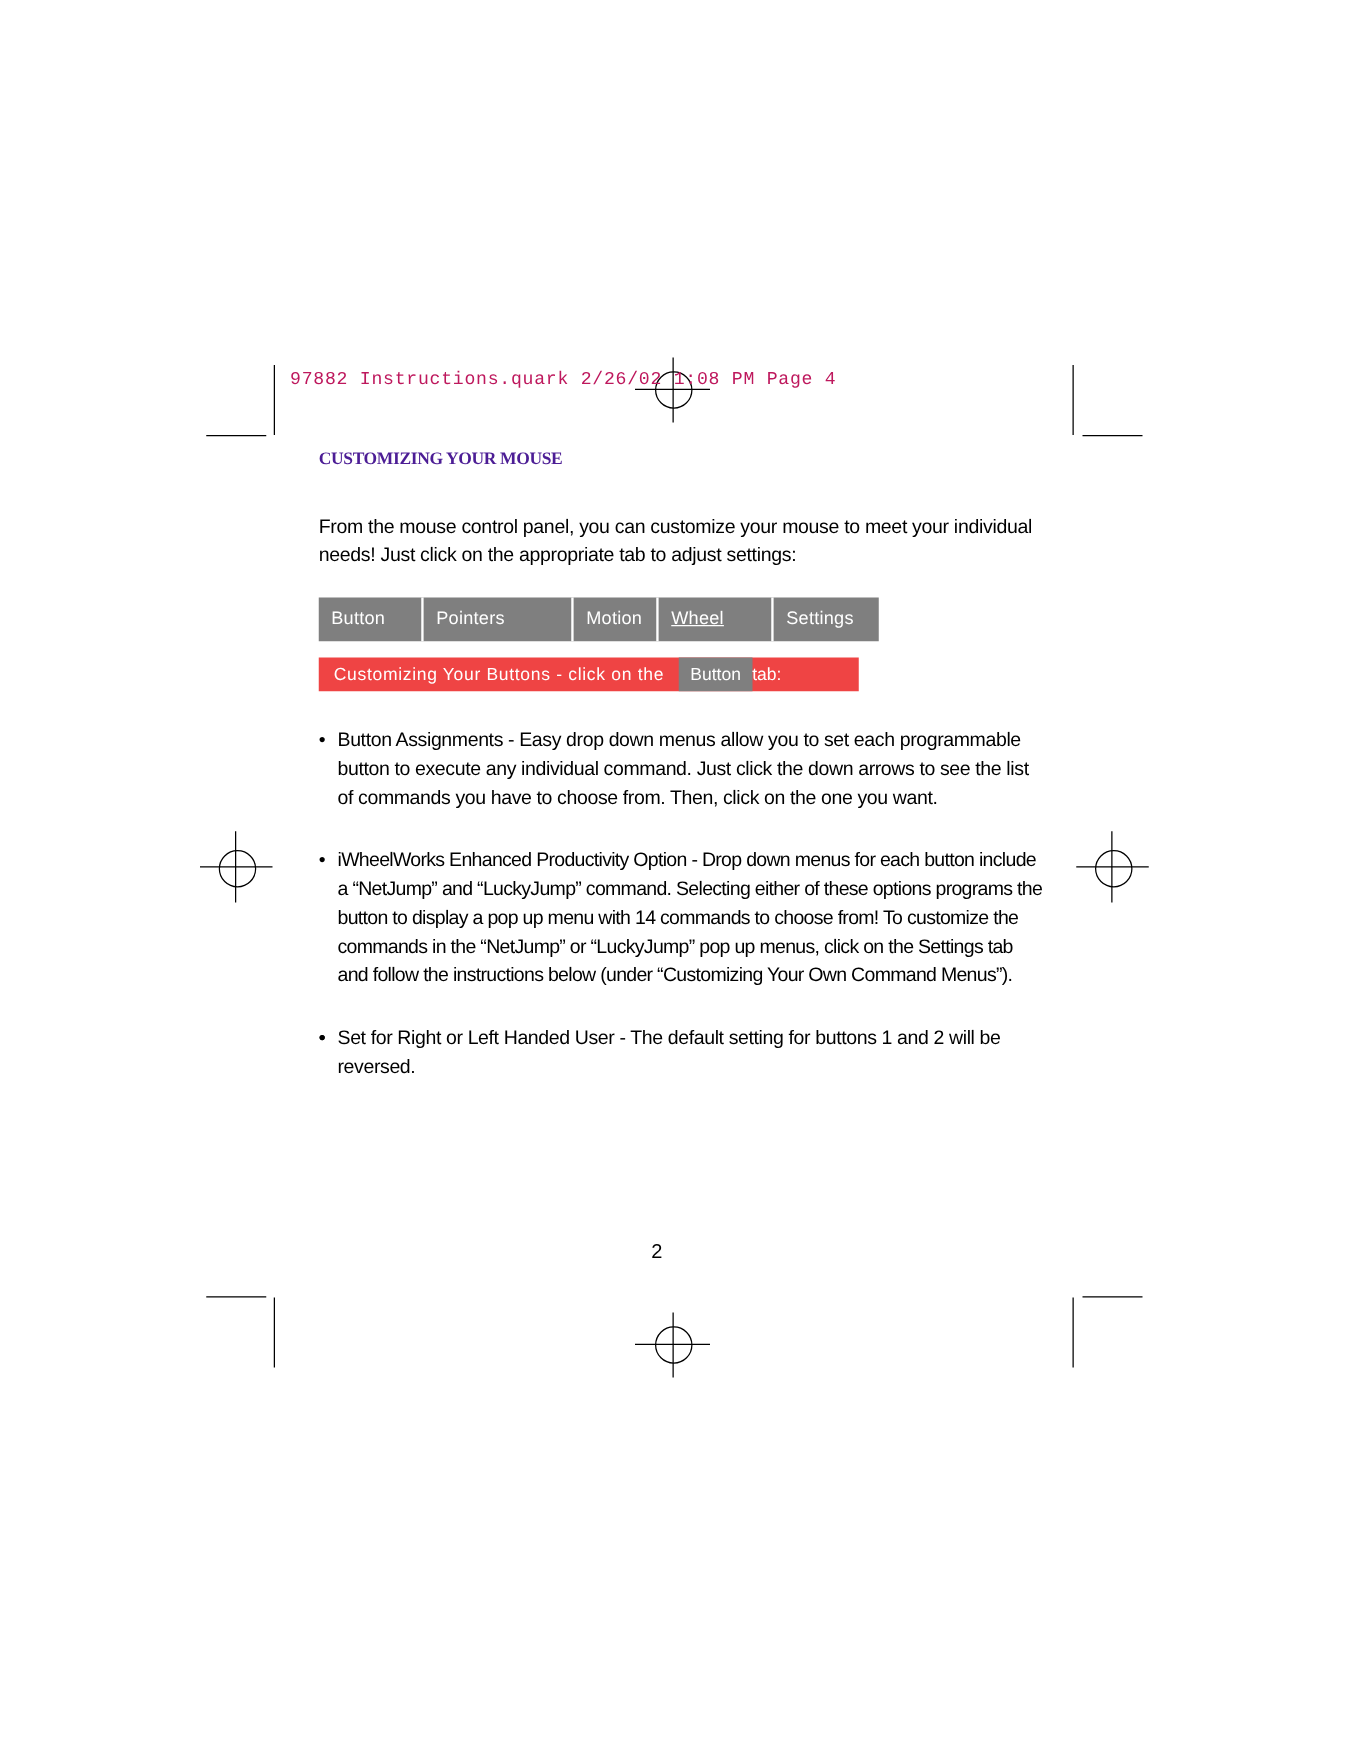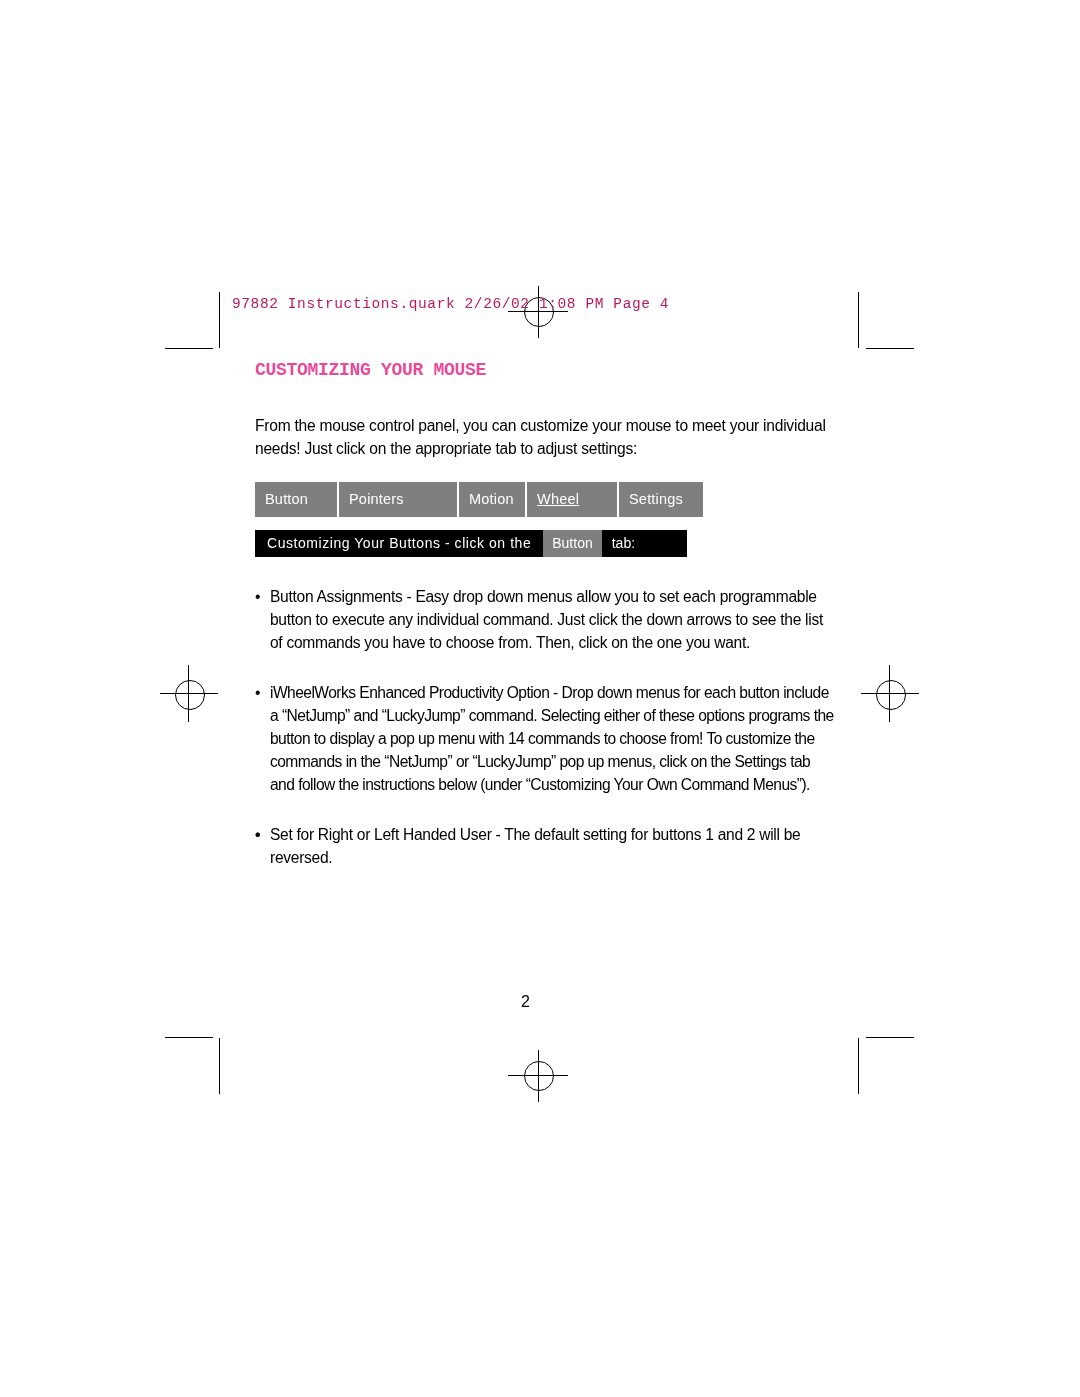--- a/index.html
+++ b/index.html
@@ -41,26 +41,26 @@
 
   
   .page {
     position: absolute;
     left: 255px;
     top: 360px;
     width: 580px;
   }
 
   h1.title {
-    font-family: Liberation Mono, monospace;
-    font-size: 18px;
+    font-family: Liberation Serif, serif;
+    font-size: 14px;
     font-weight: bold;
     letter-spacing: -0.3px;
     margin: 0 0 34px 0;
-    color: #ec4899;
+    color: #4c1d95;
   }
 
   p.body {
     font-size: 15.6px;
     line-height: 23px;
     margin: 0 0 16px 0;
     letter-spacing: -0.25px;
   }
 
   
@@ -84,21 +84,21 @@
   .tab.t0 { width: 84px; }
   .tab.t1 { width: 120px; }
   .tab.t2 { width: 68px; }
   .tab.t3 { width: 92px; text-decoration: underline; }
   .tab.t4 { width: 84px; border-right: none; }
 
   
   .caption-bar {
     display: flex;
     align-items: stretch;
-    background: #000000;
+    background: #ef4444;
     color: #ffffff;
     width: 432px;
     margin-top: 13px;
     padding: 0;
     height: 27px;
   }
   .caption-text {
     font-size: 14px;
     letter-spacing: 0.55px;
     line-height: 27px;
@@ -110,21 +110,20 @@
     color: #ffffff;
     font-size: 14px;
     line-height: 27px;
     padding: 0 9px;
     margin-left: 12px;
     white-space: nowrap;
   }
   .caption-tail {
     font-size: 14px;
     line-height: 27px;
-    padding-left: 10px;
     padding-right: 10px;
     white-space: nowrap;
   }
 
   
   .bullet-list {
     margin-top: 28px;
   }
   .bullet {
     position: relative;

